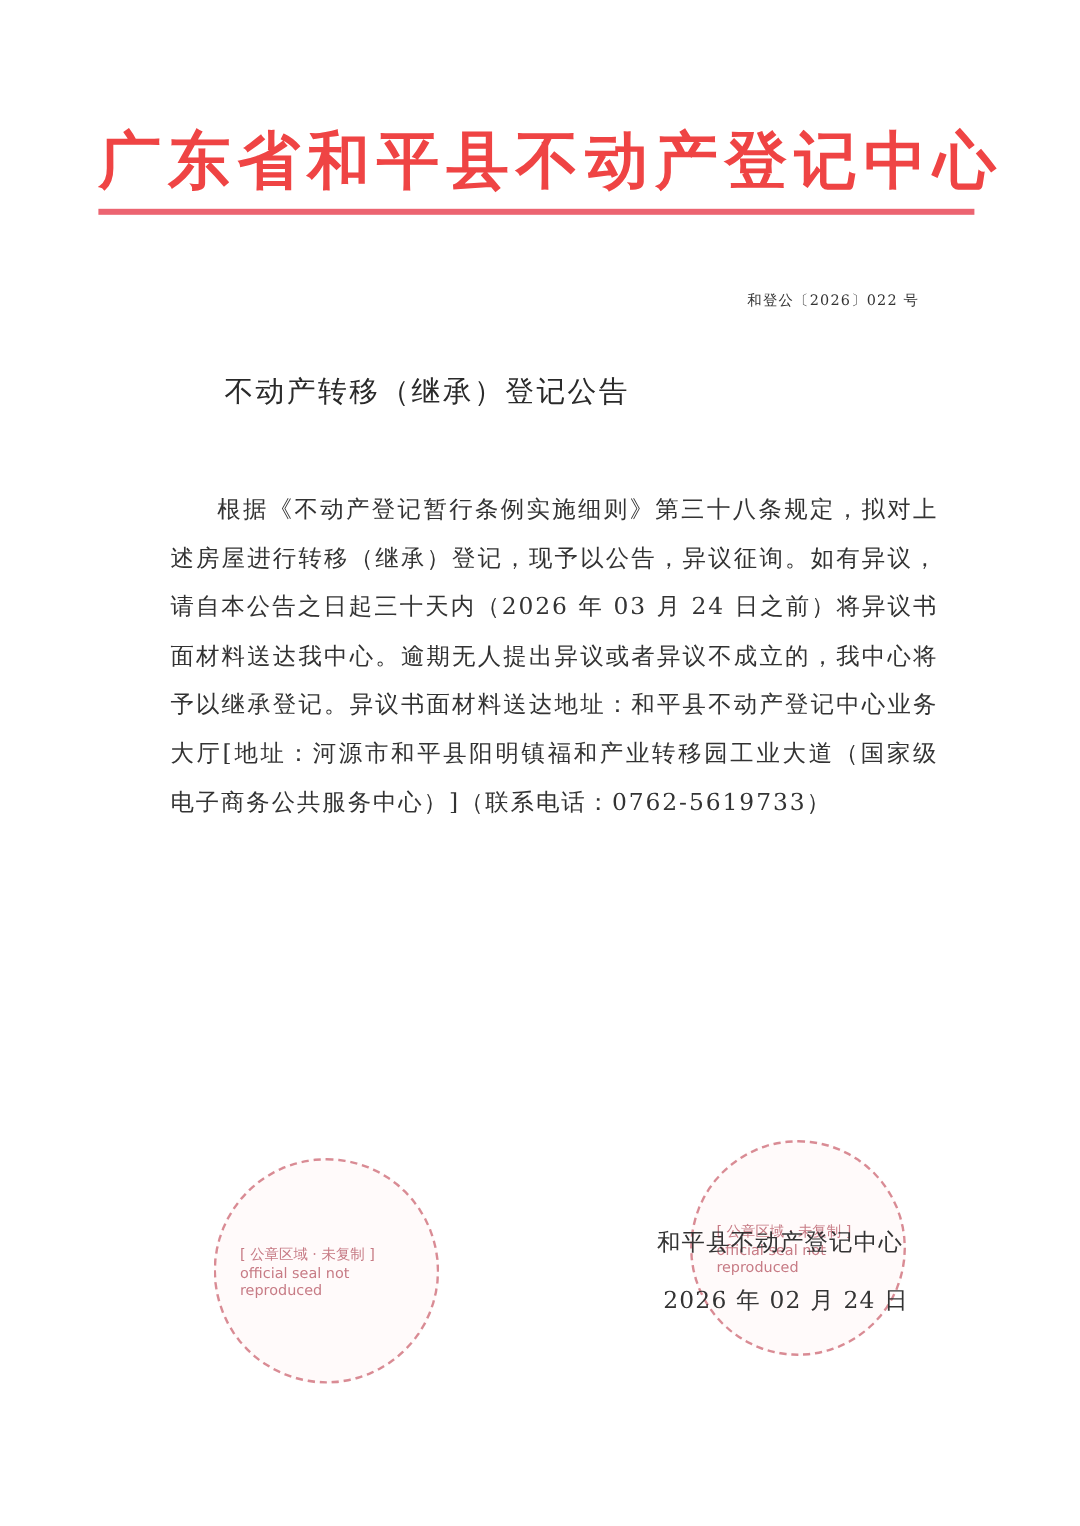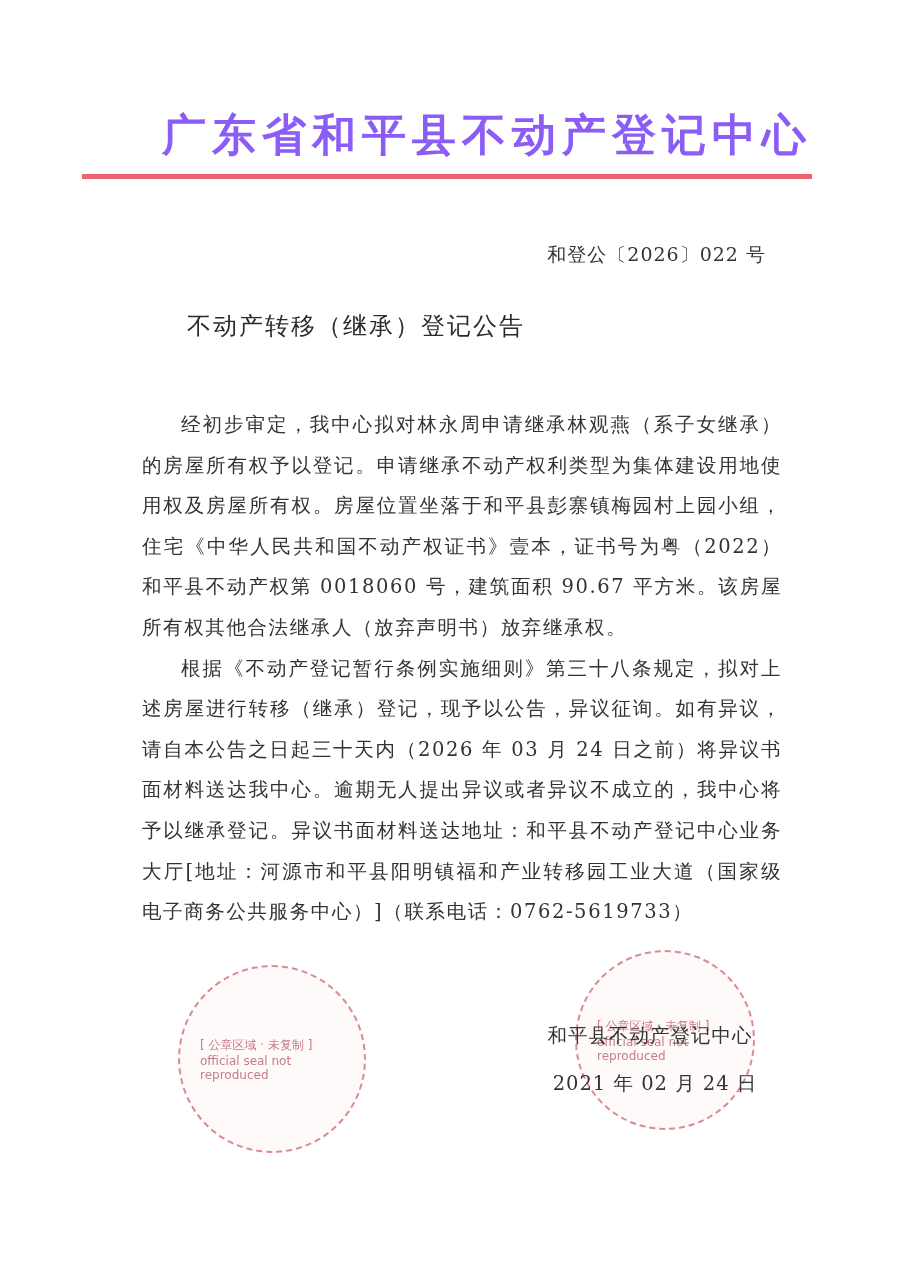--- a/index.html
+++ b/index.html
@@ -13,42 +13,42 @@
       position: relative;
       overflow: hidden;
       font-family: "DejaVu Serif", "Liberation Serif", serif;
       color: #2a2a2a;
     }
     .masthead {
       position: absolute;
       left: 82px;
       top: 100px;
       width: 730px;
-      text-align: right;
+      text-align: left;
       font-family: "DejaVu Serif", "Liberation Serif", serif;
       font-weight: bold;
-      font-size: 44px;
+      font-size: 52px;
       letter-spacing: 6px;
-      color: #8b5cf6;
+      color: #ef4444;
       line-height: 70px;
       white-space: nowrap;
     }
     .masthead-rule {
       position: absolute;
       left: 82px;
       top: 174px;
       width: 730px;
       height: 5px;
       background: #ec6471;
     }
     .doc-number {
       position: absolute;
       right: 134px;
       top: 242px;
-      font-size: 19px;
+      font-size: 12px;
       color: #333;
       letter-spacing: 1px;
       white-space: nowrap;
     }
     .doc-title {
       position: absolute;
       left: 0;
       width: 712px;
       top: 310px;
       text-align: center;
@@ -130,23 +130,22 @@
 <body>
 
 <div class="masthead">广东省和平县不动产登记中心</div>
 <div class="masthead-rule"></div>
 
 <div class="doc-number">和登公〔2026〕022 号</div>
 
 <div class="doc-title">不动产转移（继承）登记公告</div>
 
 <div class="body-text">
-  <p class="para-1">经初步审定，我中心拟对林永周申请继承林观燕（系子女继承）的房屋所有权予以登记。申请继承不动产权利类型为集体建设用地使用权及房屋所有权。房屋位置坐落于和平县彭寨镇梅园村上园小组，住宅《中华人民共和国不动产权证书》壹本，证书号为粤（2022）和平县不动产权第 0018060 号，建筑面积 90.67 平方米。该房屋所有权其他合法继承人（放弃声明书）放弃继承权。</p>
   <p class="para-2">根据《不动产登记暂行条例实施细则》第三十八条规定，拟对上述房屋进行转移（继承）登记，现予以公告，异议征询。如有异议，请自本公告之日起三十天内（2026 年 03 月 24 日之前）将异议书面材料送达我中心。逾期无人提出异议或者异议不成立的，我中心将予以继承登记。异议书面材料送达地址：和平县不动产登记中心业务大厅[地址：河源市和平县阳明镇福和产业转移园工业大道（国家级电子商务公共服务中心）]（联系电话：0762-5619733）</p>
 </div>
 
 <div class="seal-placeholder seal-left">[ 公章区域 · 未复制 ]
 official seal not reproduced</div>
 <div class="seal-placeholder seal-right">[ 公章区域 · 未复制 ]
 official seal not reproduced</div>
 
 <div class="signature">和平县不动产登记中心</div>
-<div class="sign-date">2021 年 02 月 24 日</div>
+<div class="sign-date">2026 年 02 月 24 日</div>
 
 </body></html>

